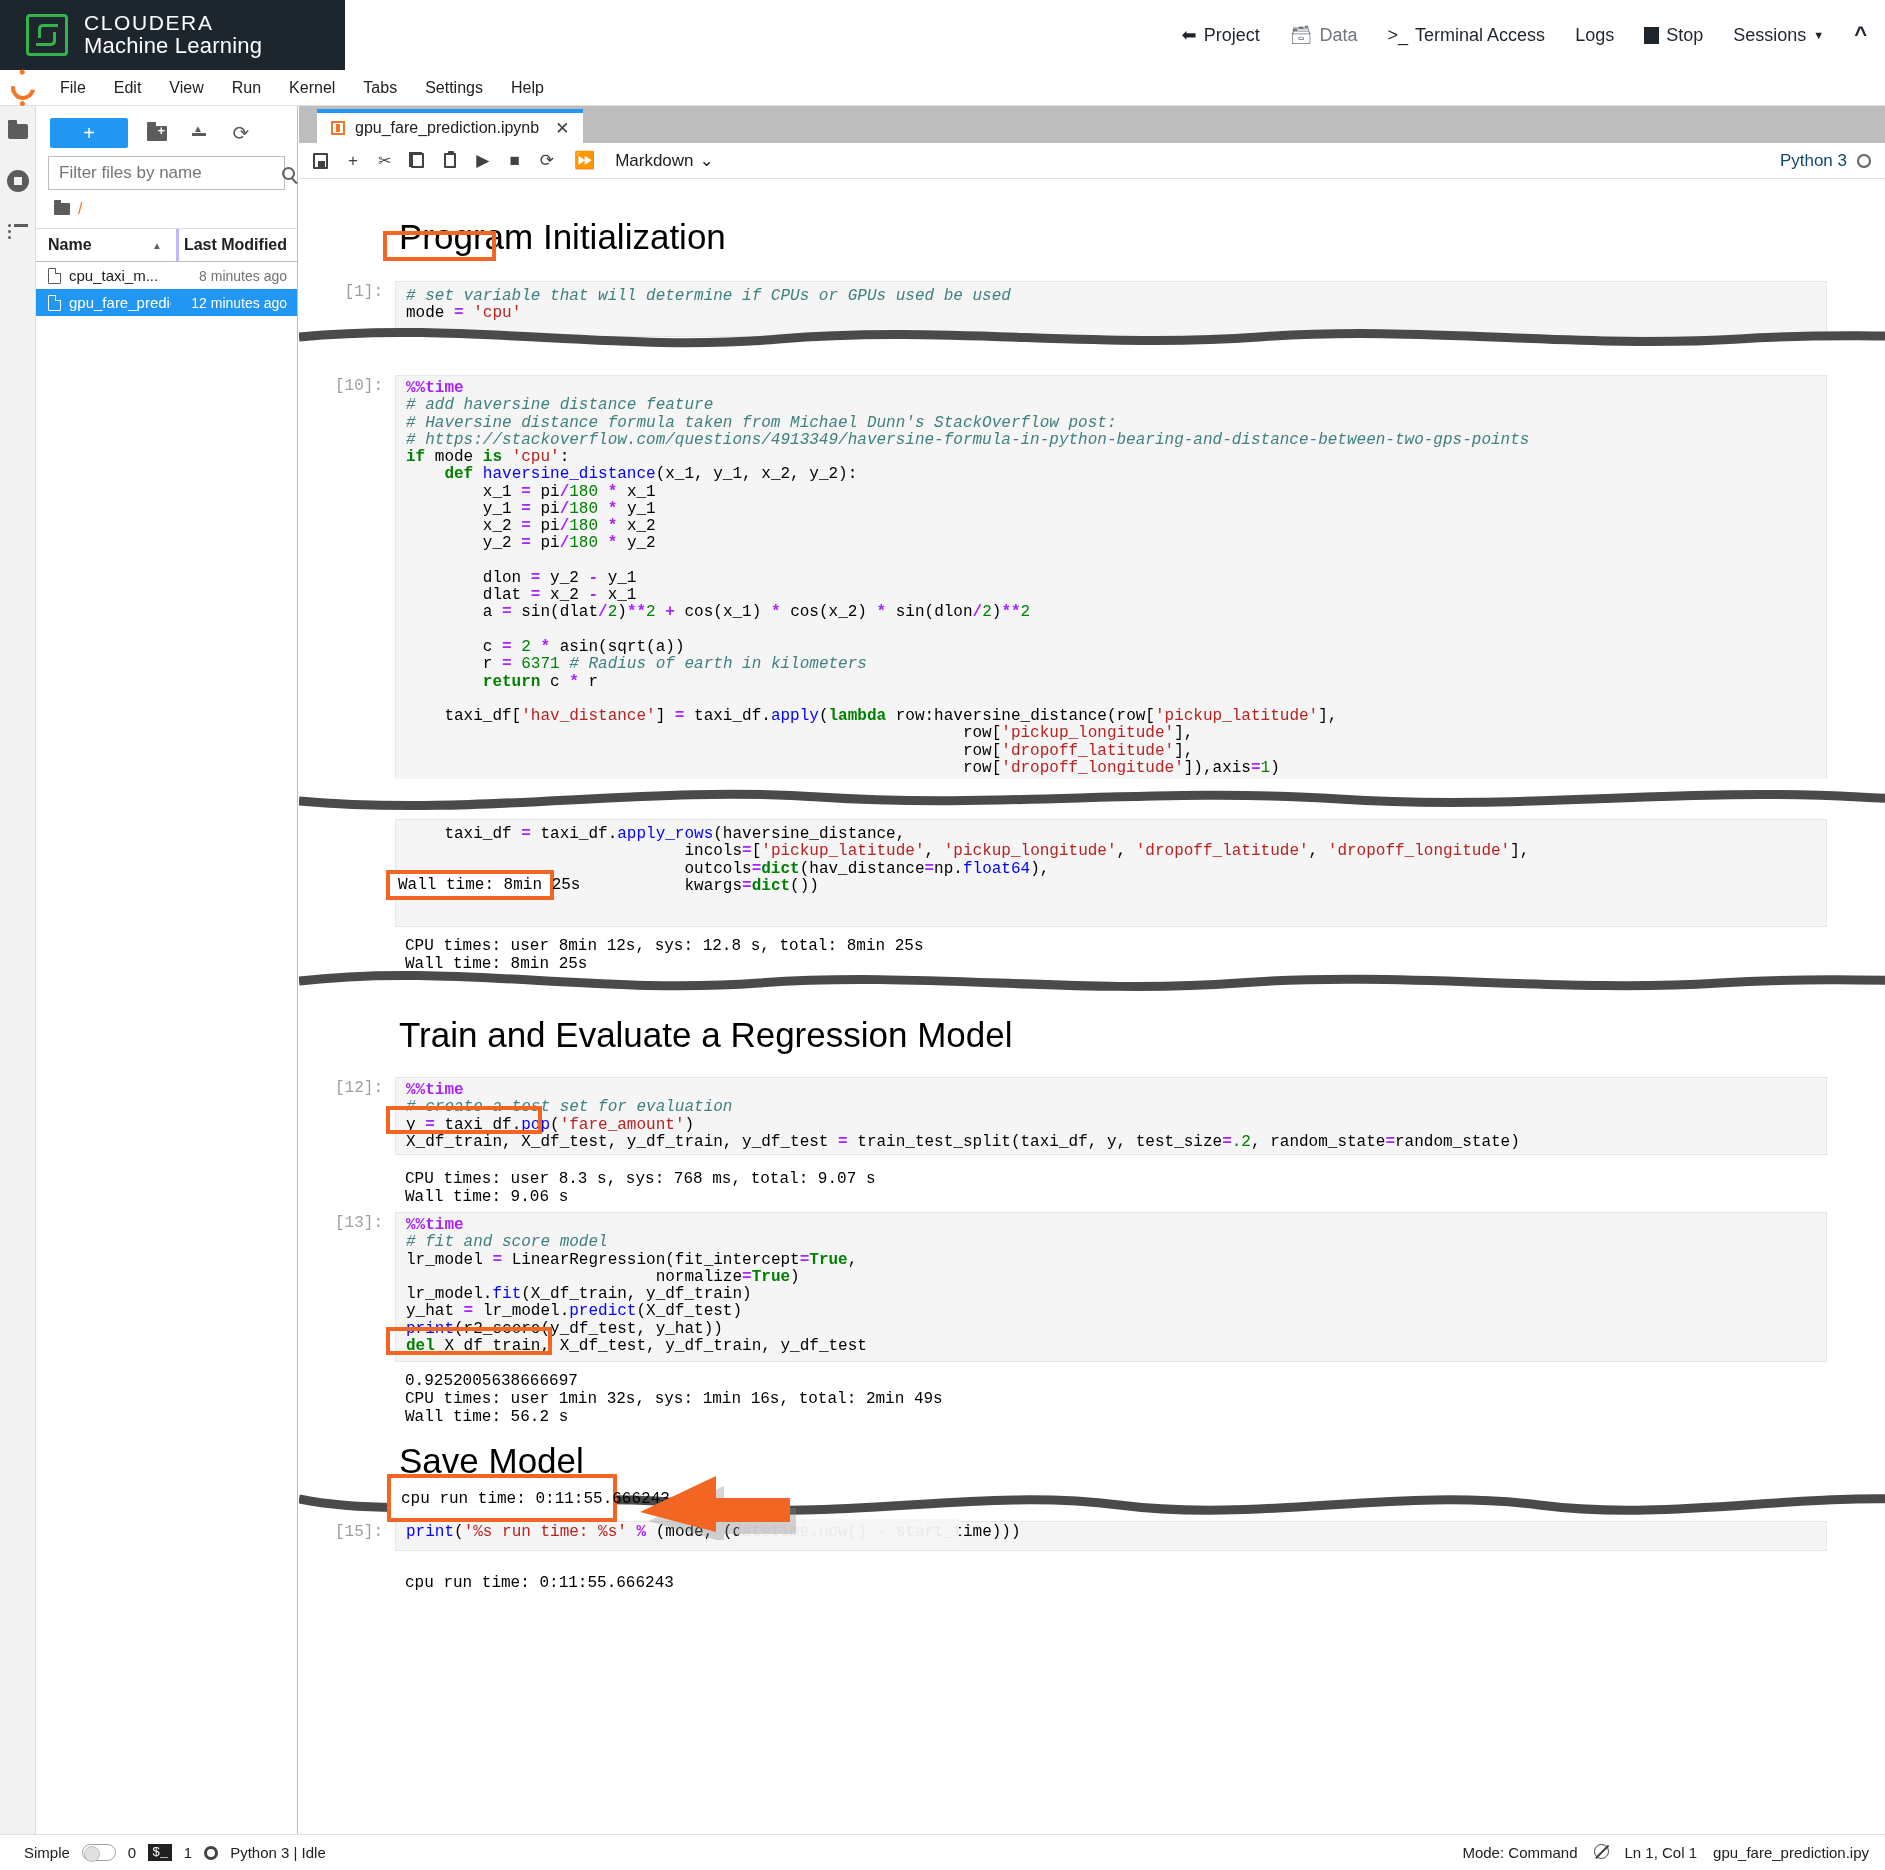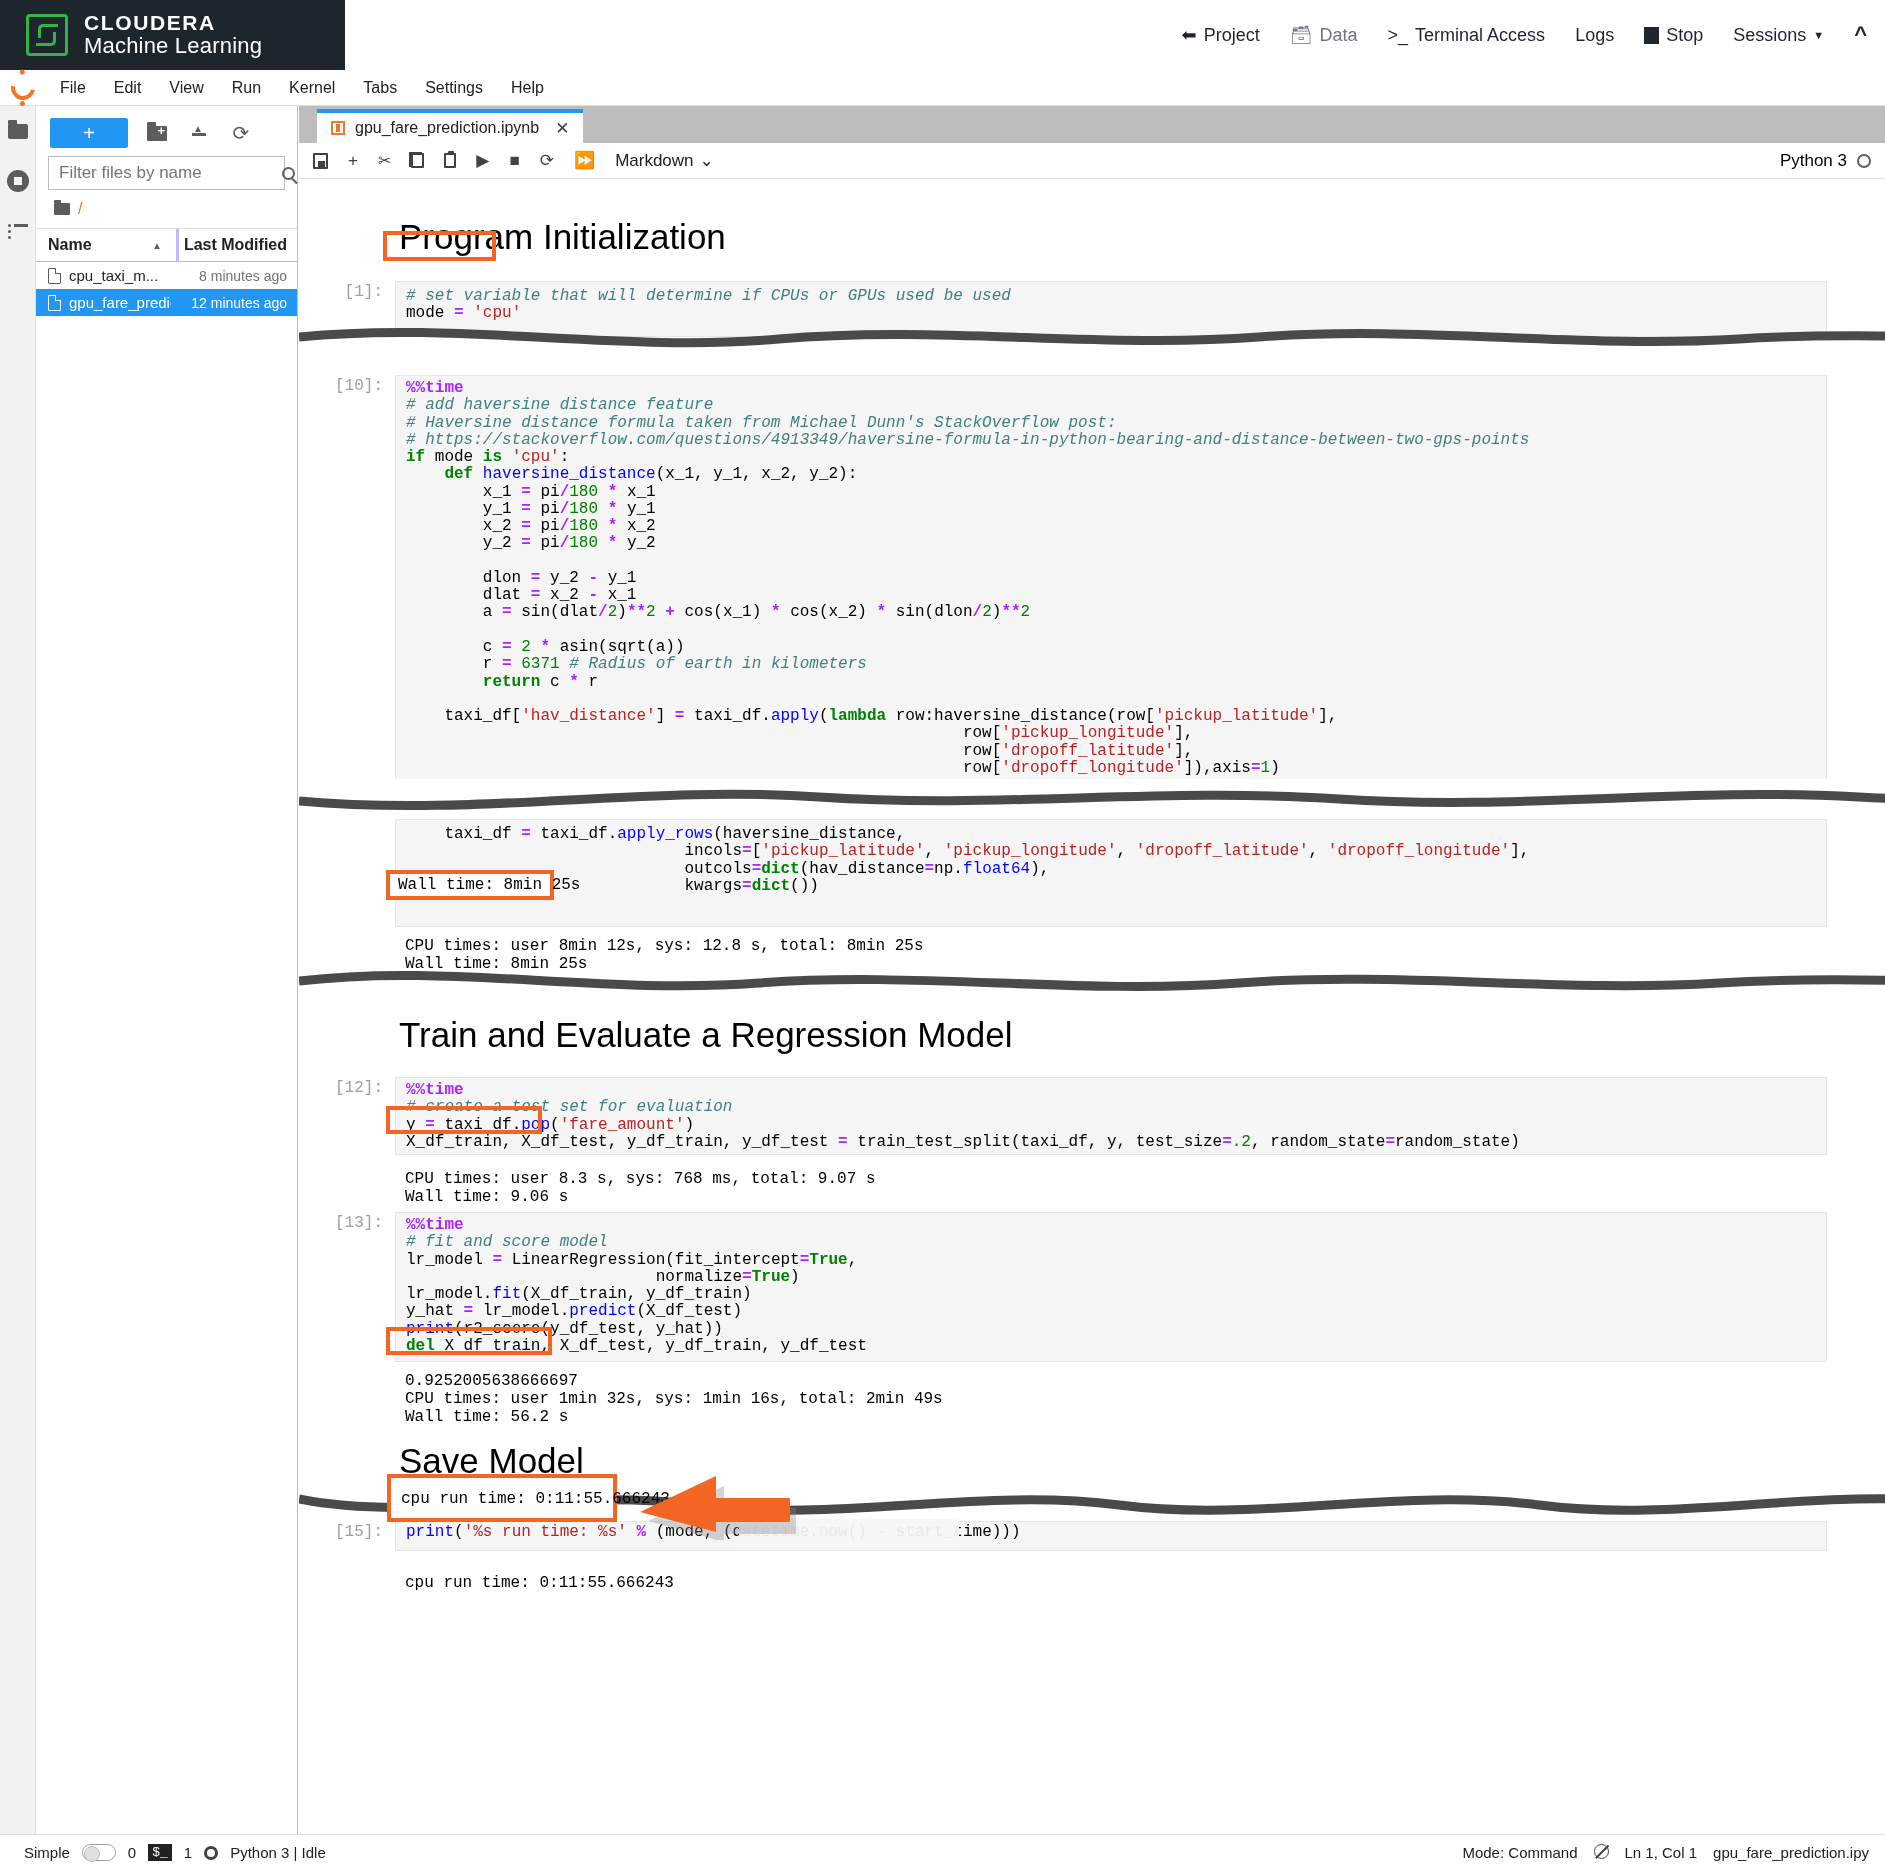--- a/index.html
+++ b/index.html
@@ -22,21 +22,21 @@
               position:relative; flex:none; }
   .cml-mark::before{
     content:""; position:absolute; left:9px; top:7px; width:17px; height:11px;
     border:3px solid #35b34a; border-bottom:none; border-right:none; border-radius:5px 0 0 0;
   }
   .cml-mark::after{
     content:""; position:absolute; right:9px; bottom:7px; width:17px; height:11px;
     border:3px solid #35b34a; border-top:none; border-left:none; border-radius:0 0 5px 0;
   }
   .cml-name { color:#fff; line-height:1.05; }
-  .cml-name .l1 { font-size:21px; font-weight:bold; letter-spacing:1.6px; }
+  .cml-name .l1 { font-size:21px; font-weight:normal; letter-spacing:1.6px; }
   .cml-name .l2 { font-size:22px; font-weight:300; letter-spacing:0.2px; }
 
   .cml-nav { position:absolute; right:18px; top:0; height:70px; display:flex;
              align-items:center; gap:30px; font-size:18px; color:#1d252d; }
   .cml-nav .item { display:flex; align-items:center; gap:7px; cursor:pointer; white-space:nowrap; }
   .cml-nav .muted { color:#6d7780; }
   .sq-stop { width:15px; height:17px; background:#1d252d; display:inline-block; }
   .caret-dn { font-size:11px; }
   .chev-up { font-size:22px; font-weight:bold; }
 
@@ -133,21 +133,21 @@
   .save-ic { width:15px; height:16px; border:2px solid #424242; border-radius:1px; position:relative; }
   .save-ic::after{ content:""; position:absolute; left:3px; bottom:0; width:7px; height:6px; background:#424242; }
   .cut-ic { font-size:16px; }
   .copy-ic { width:13px; height:15px; border:2px solid #424242; border-radius:1px; position:relative; }
   .copy-ic::before{ content:""; position:absolute; left:-4px; top:-3px; width:11px; height:13px;
                     border:2px solid #424242; border-right:none; border-bottom:none; }
   .paste-ic { width:12px; height:15px; border:2px solid #424242; border-radius:1px; position:relative; }
   .paste-ic::before{ content:""; position:absolute; left:2px; top:-4px; width:6px; height:3px;
                      background:#424242; border-radius:1px; }
   .kernel-sel { position:absolute; right:14px; display:flex; align-items:center; gap:10px;
-                font-size:17px; color:#000000; }
+                font-size:17px; color:#0c4a6e; }
   .idle-dot { width:14px; height:14px; border:2px solid #616161; border-radius:50%; }
   .ctype { font-size:17px; color:#212121; display:flex; align-items:center; gap:6px; }
 
   
   .nb-body { position:relative; height:1655px; background:#fff; overflow:hidden; }
   .md-h1 { font-size:35px; font-weight:normal; color:#000; margin:0; padding-left:100px;
            font-family:"Liberation Sans", sans-serif; }
   .cellrow { display:flex; padding-left:0; }
   .prompt { width:96px; text-align:right; padding-right:12px; font-family:"Liberation Mono", monospace;
             font-size:16px; color:#9e9e9e; padding-top:2px; flex:none; }

